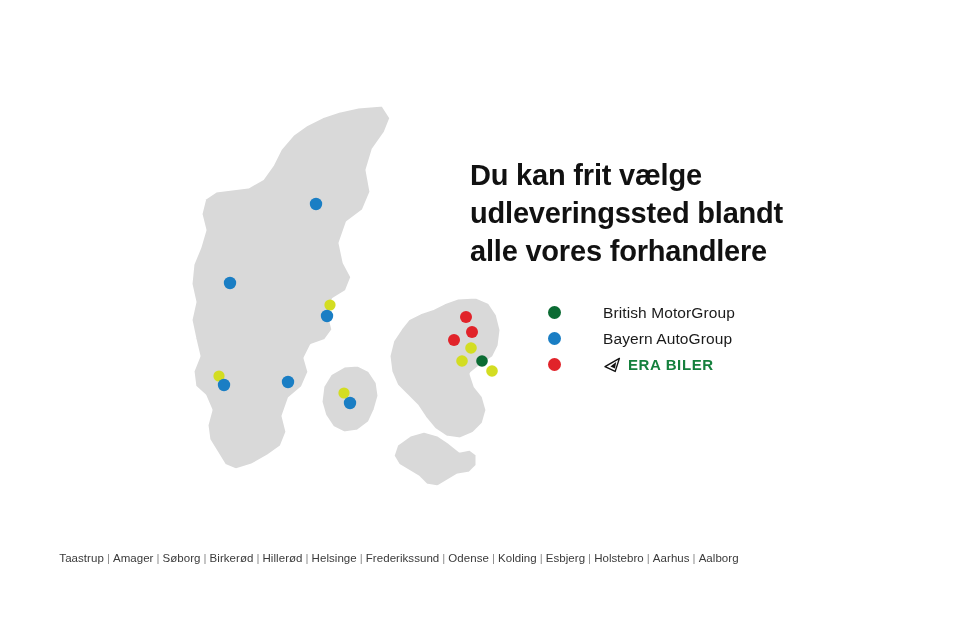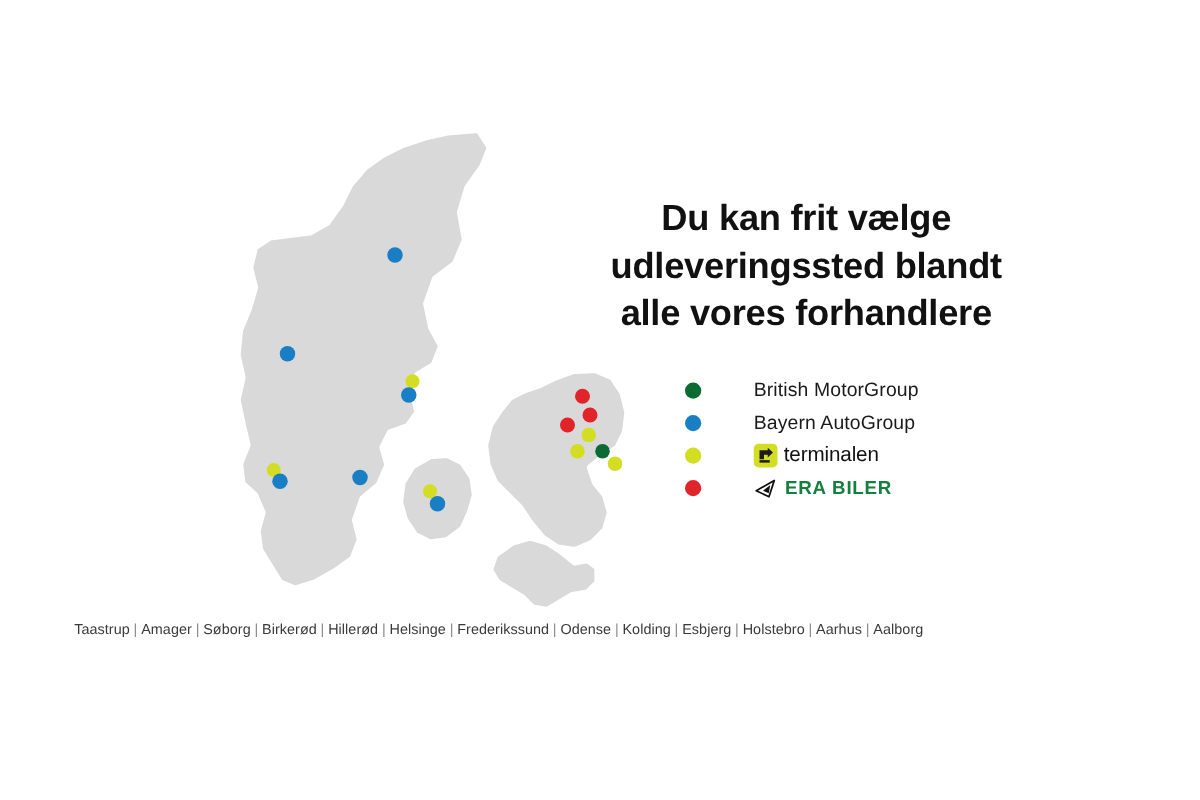--- a/index.html
+++ b/index.html
@@ -35,21 +35,21 @@
     width: 560px;
     height: 520px;
   }
 
   
   #headline {
     position: absolute;
     left: 470px;
     top: 156px;
     width: 350px;
-    text-align: center;
+    text-align: left;
     color: #111111;
     font-weight: bold;
     font-size: 29px;
     line-height: 38px;
     letter-spacing: -0.2px;
   }
   #headline .hl-line { display: block; white-space: nowrap; }
 
   
   #legend {
@@ -119,21 +119,21 @@
     font-size: 15px;
     font-weight: bold;
     color: #15803d;
     letter-spacing: 0.6px;
   }
 
   
   #city-list {
     position: absolute;
     left: 0px;
-    top: 498px;
+    top: 552px;
     width: 798px;
     text-align: center;
     font-size: 11.5px;
     color: #3a3a3a;
     letter-spacing: 0.05px;
     white-space: nowrap;
   }
   #city-list .sep {
     color: #8a8a8a;
     padding: 0 3px;
@@ -306,32 +306,20 @@
     <div class="legend-row">
       <span class="legend-dot" style="background:#0b6b33;"></span>
       <span class="legend-label">British MotorGroup</span>
     </div>
 
     <div class="legend-row">
       <span class="legend-dot" style="background:#1a7ec4;"></span>
       <span class="legend-label">Bayern AutoGroup</span>
     </div>
 
-    <div class="legend-row">
-      <span class="legend-dot" style="background:#d3dd22;"></span>
-      <span class="brand-terminalen">
-        <span class="term-mark" style="background:#d3dd22;">
-          <svg class="tm-glyph" viewBox="0 0 19 19" xmlns="http://www.w3.org/2000/svg">
-            <path d="M4.6 5.2 H11.2 V3.1 L15.4 7.0 L11.2 10.9 V8.8 H8.2 V12.3 H4.6 Z" fill="#1c1c1c"></path>
-            <rect x="4.6" y="13.1" width="8.2" height="2.0" fill="#1c1c1c"></rect>
-          </svg>
-        </span>
-        <span class="term-word">terminalen</span>
-      </span>
-    </div>
 
     <div class="legend-row">
       <span class="legend-dot" style="background:#e1232a;"></span>
       <span class="brand-era">
         <span class="era-mark">
           <svg viewBox="0 0 19 16" width="19" height="16" xmlns="http://www.w3.org/2000/svg">
             <path d="M16.4 1.4 L2.0 9.6 L12.2 14.4 Z" fill="none" stroke="#111111" stroke-width="1.4" stroke-linejoin="round"></path>
             <path d="M13.2 5.0 L7.4 9.6 L12.0 11.6 Z" fill="#111111"></path>
           </svg>
         </span>

